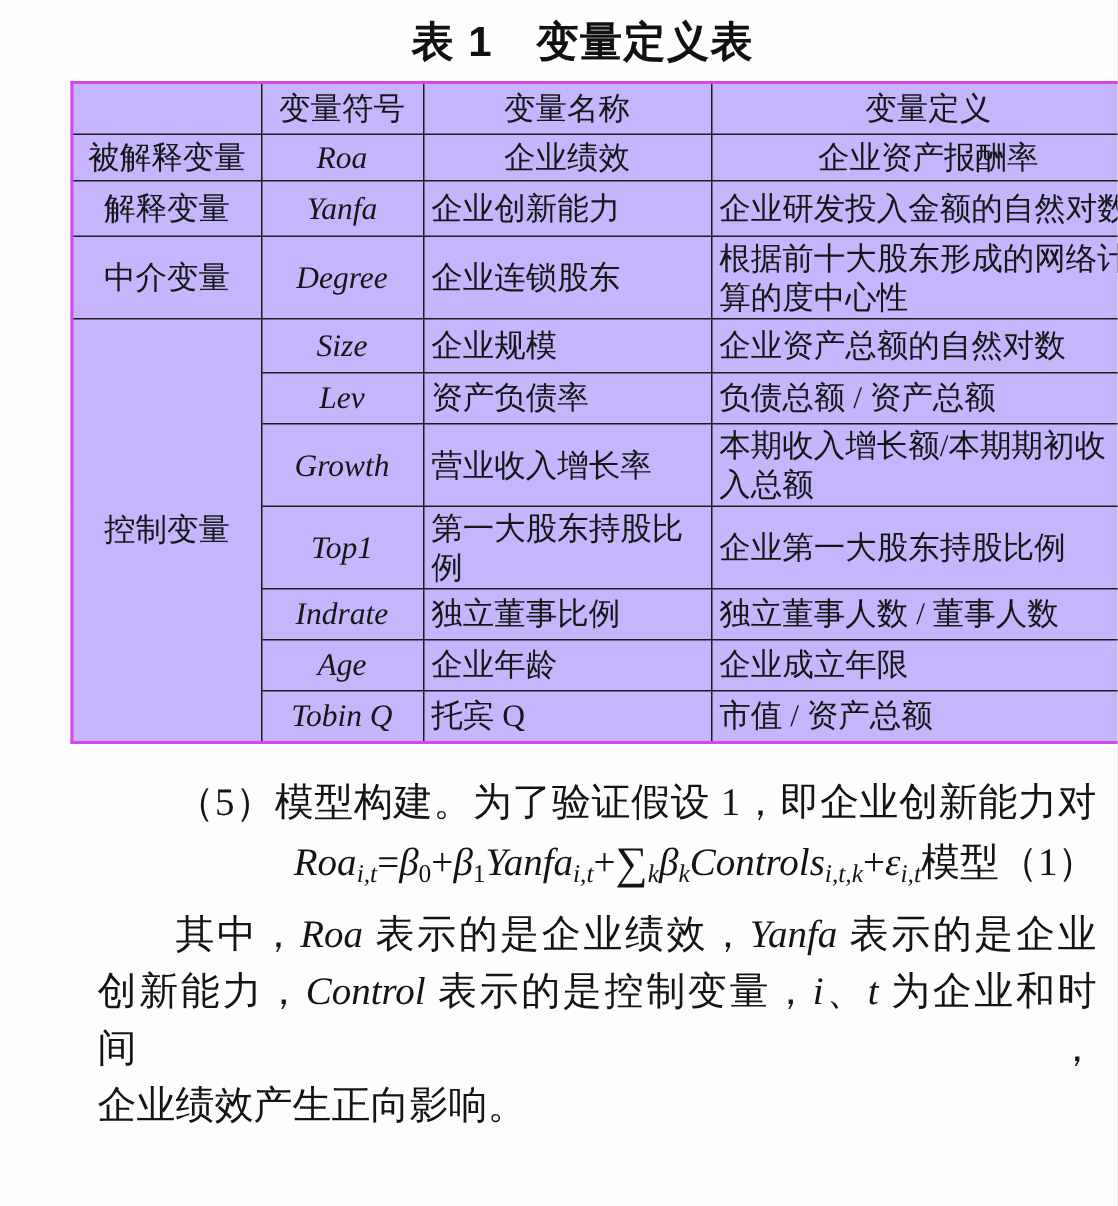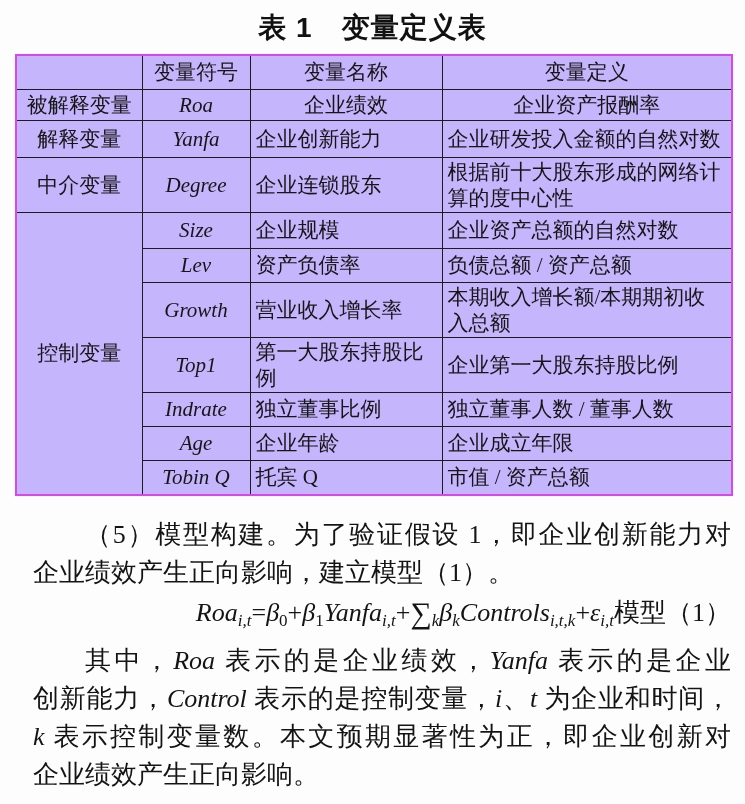--- a/index.html
+++ b/index.html
@@ -7,20 +7,21 @@
     width: 745px; height: 804px;
     overflow: hidden;
     background: #fdfdfd;
     color: #1a1a1a;
     font-family: "Liberation Serif", "DejaVu Serif", serif;
   }
   .page {
     position: relative;
     width: 745px; height: 804px;
     box-sizing: border-box;
+    padding-left: 32px;
   }
   
   .doc-title {
     padding-top: 9px;
     text-align: center;
     font-family: "Liberation Sans", "DejaVu Sans", sans-serif;
     font-weight: bold;
     font-size: 28px;
     letter-spacing: 1px;
     color: #111;
@@ -161,30 +162,28 @@
       <td class="sym">Tobin Q</td>
       <td class="defl">托宾 Q</td>
       <td class="defl">市值 / 资产总额</td>
     </tr>
   </tbody>
     </table>
 
   <div class="bodycopy">
 
     <div class="jline ind">（5）模型构建。为了验证假设 1，即企业创新能力对</div>
-    <div class="lline">企业绩效产生正向影响，建立模型（1）。</div>
 
     <div class="fline">
         <span class="fx"><span class="it">Roa</span><span class="sb it">i,t</span><span>=</span><span class="it">β</span><span class="sb">0</span><span>+</span><span class="it">β</span><span class="sb">1</span><span class="it">Yanfa</span><span class="sb it">i,t</span><span>+</span><span class="sum">∑</span><span class="sb it">k</span><span class="it">β</span><span class="sb it">k</span><span class="it">Controls</span><span class="sb it">i,t,k</span><span>+</span><span class="it">ε</span><span class="sb it">i,t</span></span>
         <span class="flabel">模型（1）</span>
       </div>
 
     <div class="jline ind"><span>其中，</span><span class="lat">Roa</span><span> 表示的是企业绩效，</span><span class="lat">Yanfa</span><span> 表示的是企业</span></div>
 
     <div class="jline"><span>创新能力，</span><span class="lat">Control</span><span> 表示的是控制变量，</span><span class="lat">i</span><span>、</span><span class="lat">t</span><span> 为企业和时间，</span></div>
 
-    <div class="jline"><span class="lat">k</span><span> 表示控制变量数。本文预期显著性为正，即企业创新对</span></div>
 
     <div class="lline"><span>企业绩效产生正向影响。</span></div>
 
   </div>
 
 </div>
 
 </body></html>

